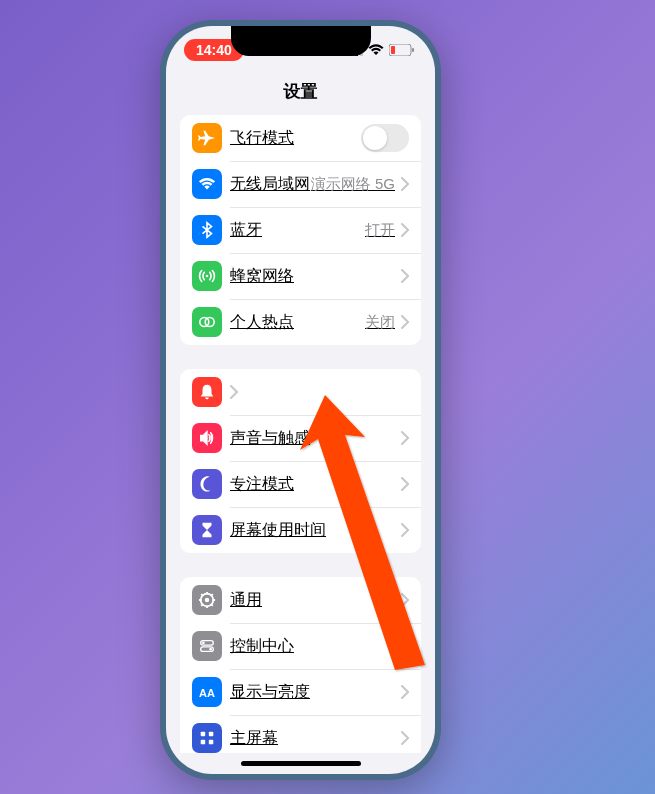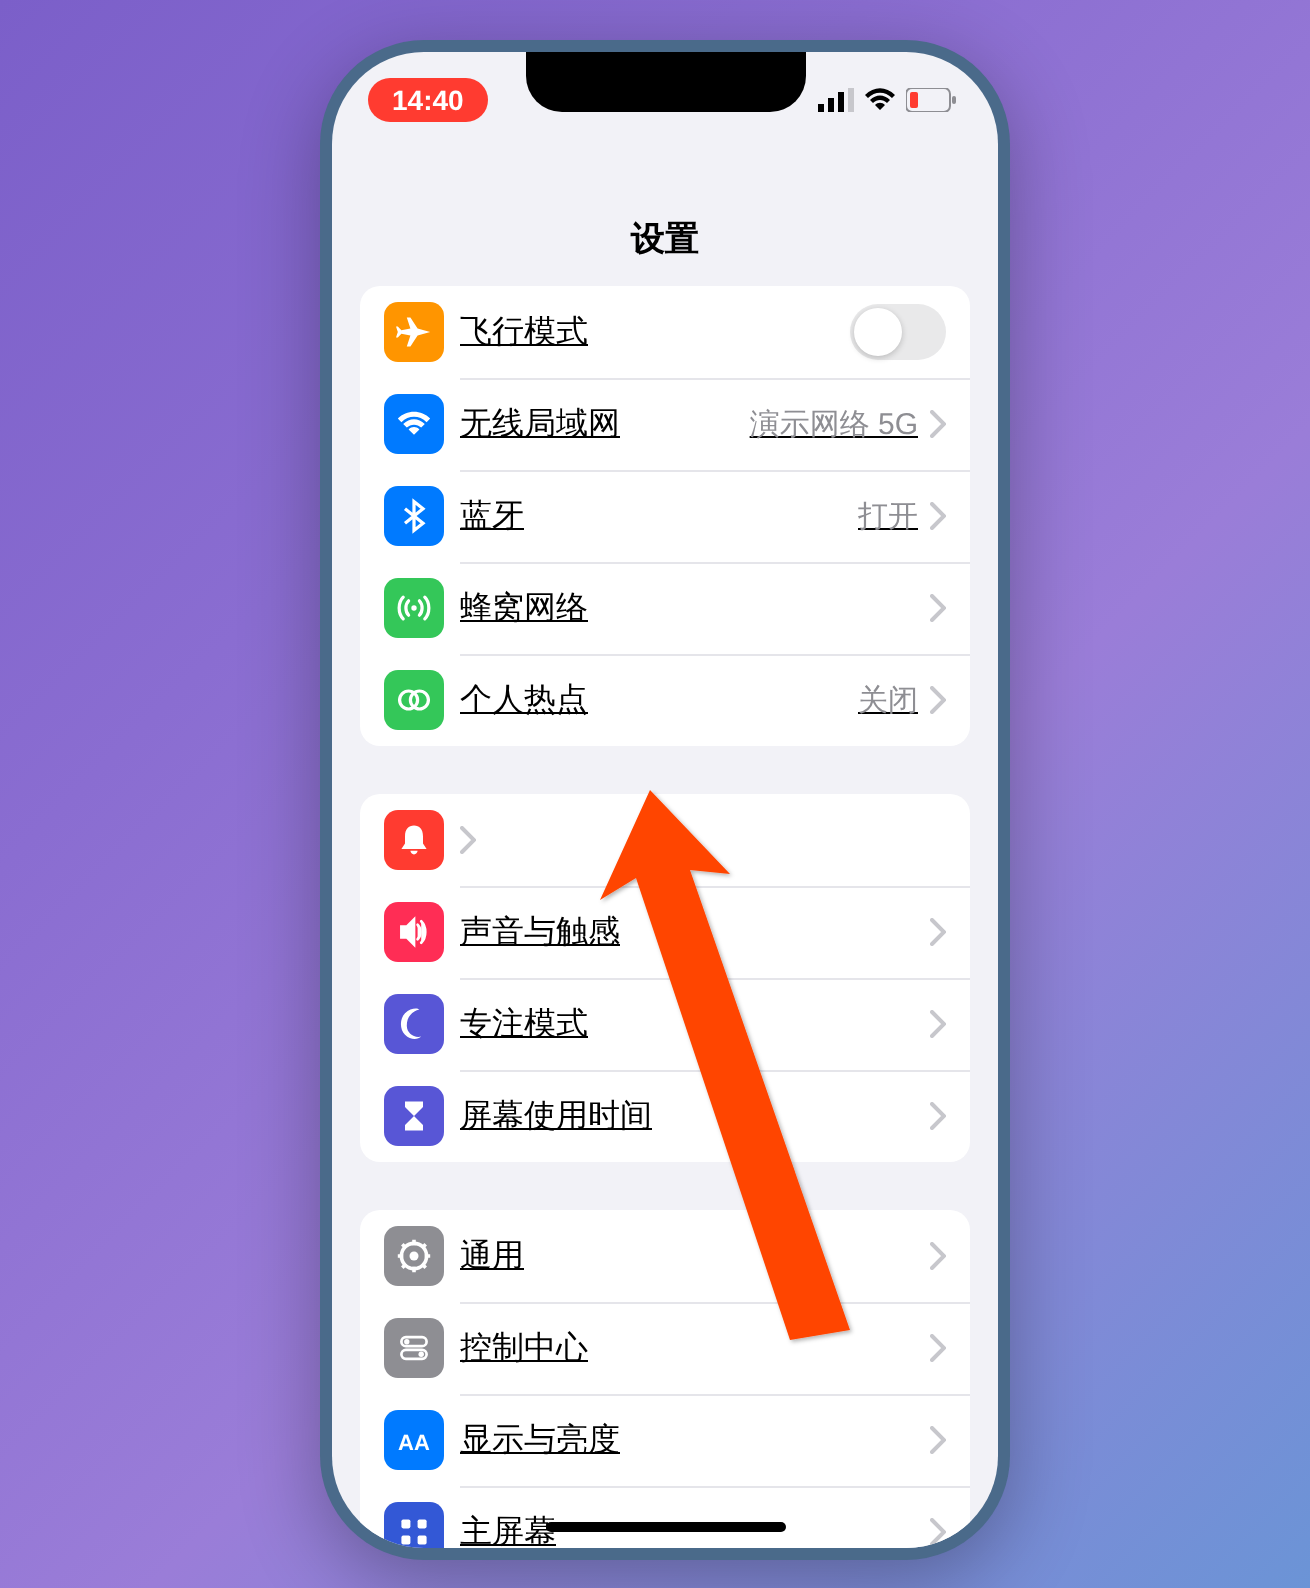--- a/index.html
+++ b/index.html
@@ -6,21 +6,21 @@
   body {
     width: 655px; height: 794px;
     background: linear-gradient(135deg, #7b5fc9 0%, #8a6dd1 30%, #9a7dd8 60%, #6b94d6 100%);
     font-family: -apple-system, "Helvetica Neue", Arial, sans-serif;
     position: relative;
     overflow: hidden;
   }
   .phone {
     position: absolute;
     left: 160px; top: 20px;
-    width: 345px; height: 760px;
+    width: 281px; height: 760px;
     background: #4a6a8a;
     border-radius: 52px;
     padding: 6px;
     box-shadow: 0 10px 40px rgba(0,0,0,0.3);
   }
   .phone-inner {
     width: 100%; height: 100%;
     background: #f2f2f7;
     border-radius: 46px;
     overflow: hidden;
@@ -54,21 +54,20 @@
   .status-right {
     display: flex; align-items: center; gap: 5px;
   }
   .status-right svg { display: block; }
   .header {
     text-align: center;
     font-size: 17px;
     font-weight: 600;
     color: #000;
     padding: 6px 0 12px 0;
-    margin-top: 28px;
   }
   .content {
     overflow-y: auto;
     height: calc(100% - 110px);
   }
   .group {
     background: #fff;
     margin: 0 14px 24px 14px;
     border-radius: 10px;
     overflow: hidden;

